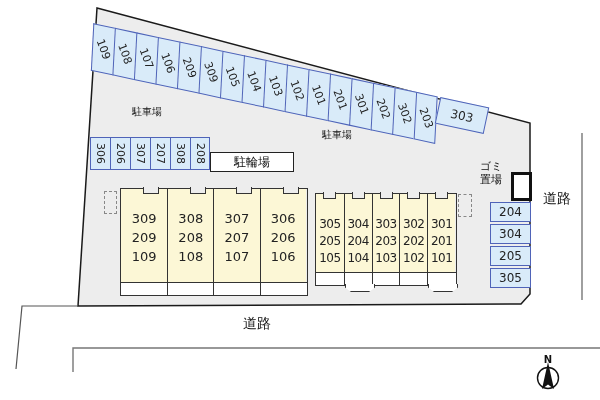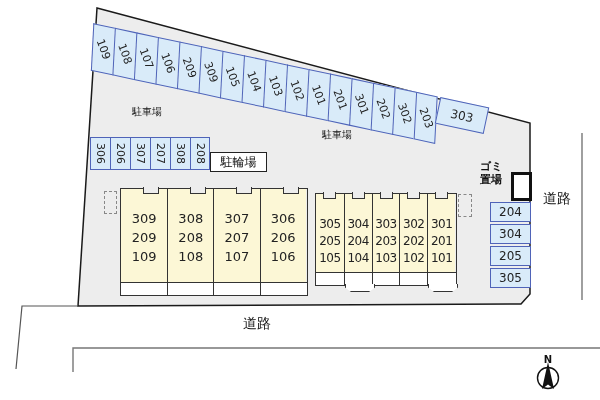--- a/index.html
+++ b/index.html
@@ -67,24 +67,24 @@
   #bldg-right .notch{left:7px;width:13px;}
   #bldg-right .rooms{margin-top:22px;font-size:12px;line-height:17px;letter-spacing:-0.5px;}
   #bldg-right .bal{width:27.8px;height:12px;}
   .stair{position:absolute;top:90px;width:30px;height:8px;background:#fff;
          border:1px solid var(--bldg-border);border-top:none;box-sizing:border-box;
          clip-path:polygon(0 0,100% 0,100% 45%,80% 100%,20% 100%,0 45%);}
 
   .dashedbox{position:absolute;box-sizing:border-box;border:1px dashed #888;}
   #garbage-box{left:511px;top:172px;width:21px;height:29px;box-sizing:border-box;
                border:3px solid #111;background:#fff;}
-  #bicycle-box{left:210px;top:152px;width:57px;height:20px;box-sizing:border-box;
+  #bicycle-box{left:210px;top:152px;width:84px;height:20px;box-sizing:border-box;
                background:#fff;border:1px solid #222;display:flex;align-items:center;
                justify-content:center;font-size:12px;}
-  #garbage-label{left:480px;top:160px;font-size:11px;font-weight:bold;line-height:13px;text-align:left;}
+  #garbage-label{left:480px;top:160px;font-size:11px;font-weight:normal;line-height:13px;text-align:left;}
   #road-right{left:543px;top:190px;font-size:14px;}
   #road-bottom{left:243px;top:315px;font-size:14px;}
 </style>
 </head>
 <body>
 <div id="canvas">
 
   <svg id="baselayer" width="600" height="400" viewBox="0 0 600 400">
     <polygon points="97,8 530,123 530,294 521,304 78,306" fill="var(--site-fill)" stroke="var(--site-border)" stroke-width="1.5"></polygon>
     <path d="M78,306 L22,306 L16,369" fill="none" stroke="#555" stroke-width="1.2"></path>

